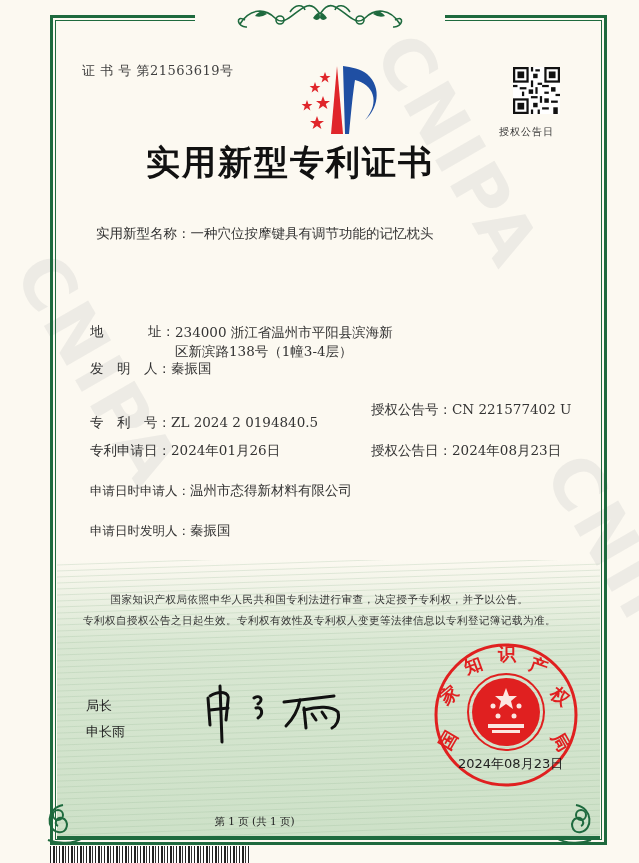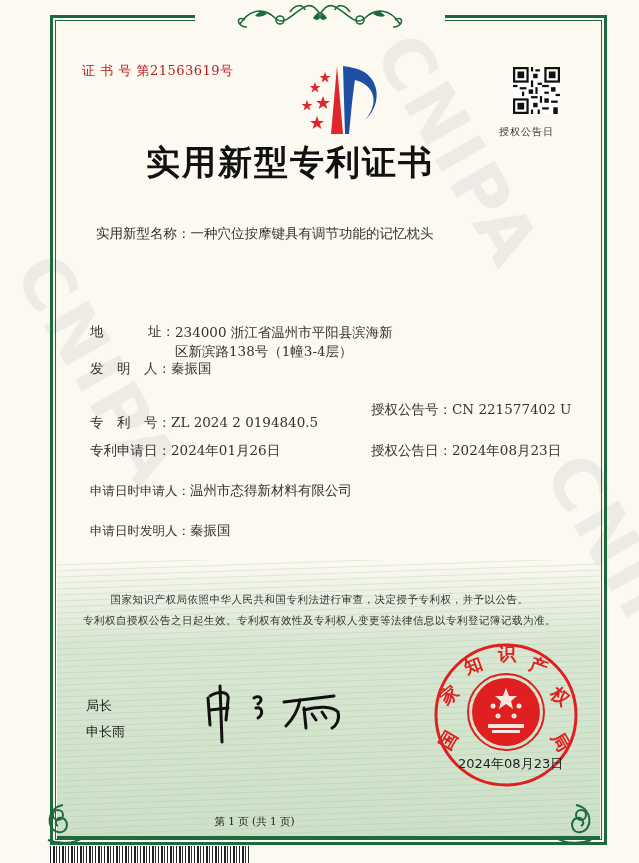--- a/index.html
+++ b/index.html
@@ -29,21 +29,21 @@
   }
   .corner { position:absolute; width:50px; height:50px; }
   .corner.bl { left:38px; top:800px; }
   .corner.br { left:551px; top:800px; }
   .watermark {
     position:absolute; font-family:"DejaVu Sans",sans-serif; font-weight:bold;
     color:rgba(210,210,205,0.35); font-size:70px; letter-spacing:4px;
     transform:rotate(60deg); pointer-events:none;
   }
   .cert-no {
-    position:absolute; left:82px; top:62px; font-size:13px; color:#b91c1c;
+    position:absolute; left:82px; top:62px; font-size:13px; color:#404040;
     letter-spacing:0.5px;
   }
   .logo { position:absolute; left:285px; top:62px; width:110px; height:72px; }
   .qr {
     position:absolute; left:513px; top:67px; width:47px; height:47px;
     background:#fff;
   }
   .qr-caption {
     position:absolute; left:499px; top:125px; font-size:10px; color:#333;
     letter-spacing:1px;

